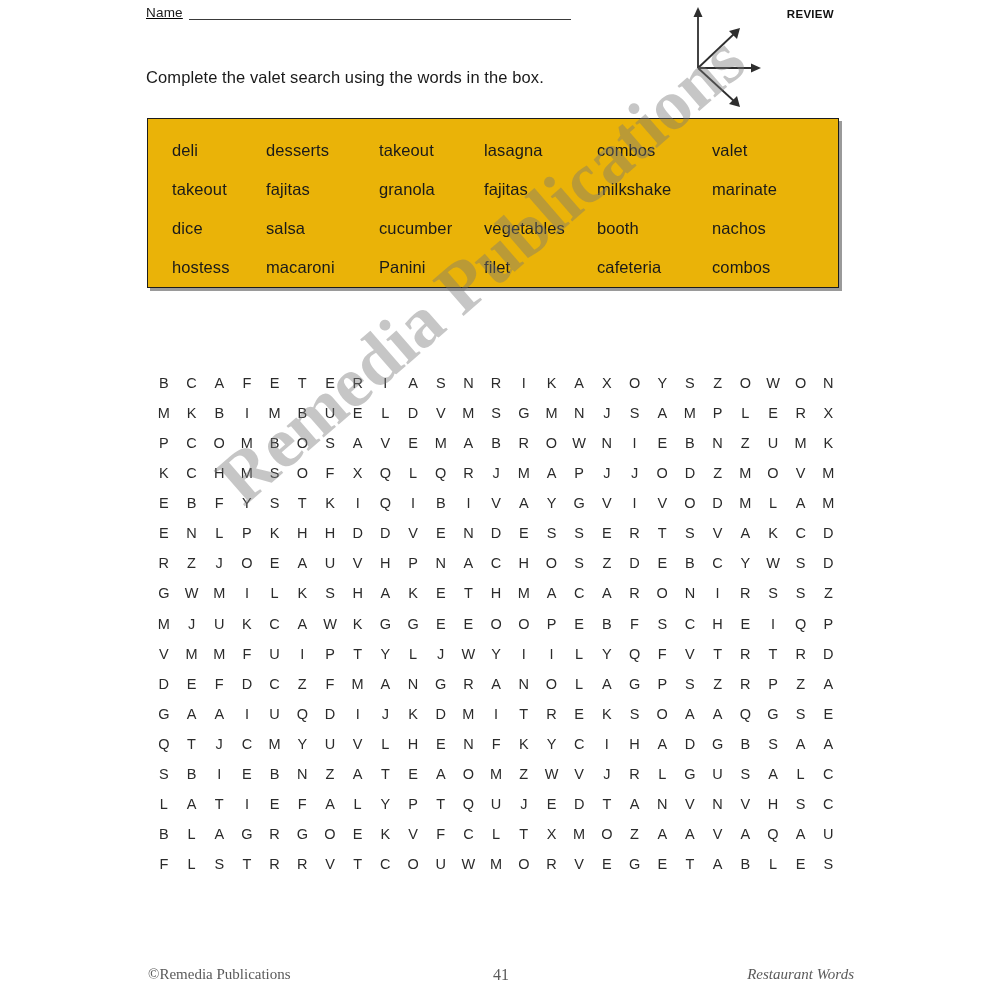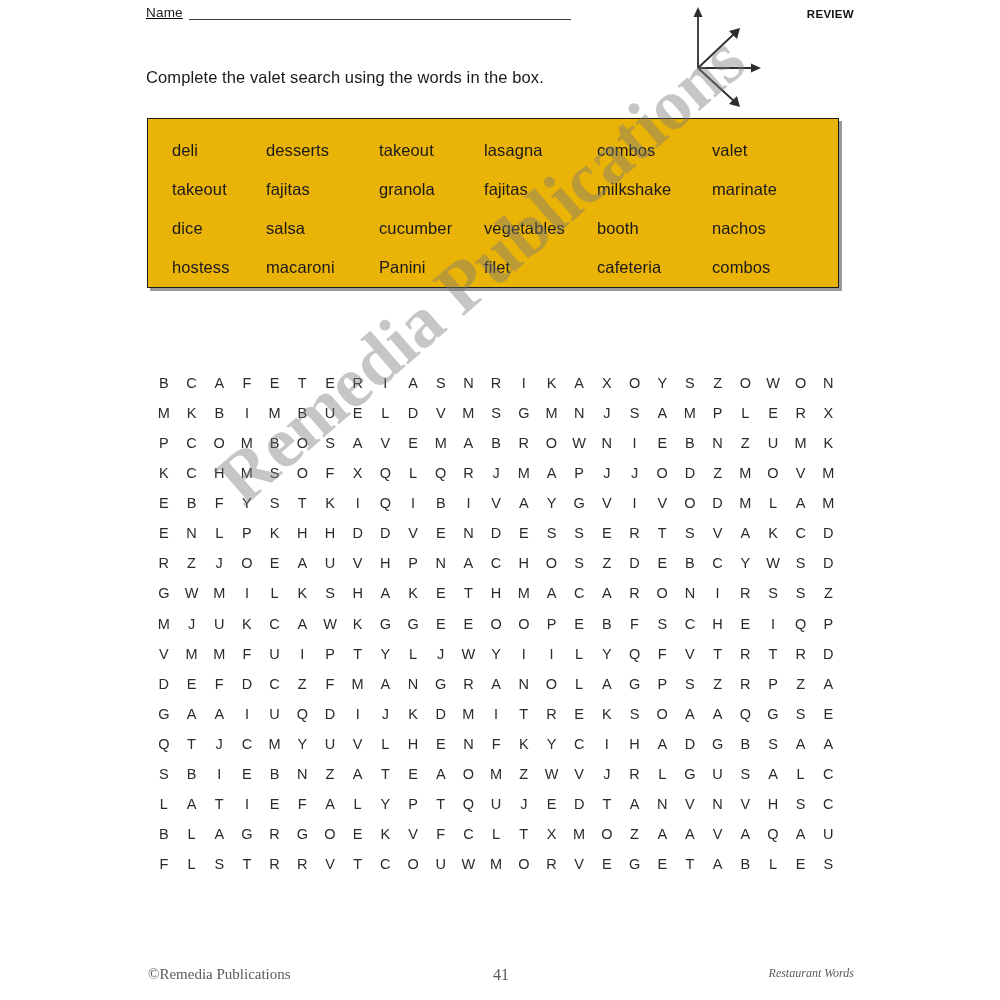--- a/index.html
+++ b/index.html
@@ -47,21 +47,21 @@
     font-weight: 400;
   }
   .name-line {
     width: 382px;
     border-bottom: 1.3px solid #3a3a3a;
     height: 11px;
   }
   .review-label {
     position: absolute;
     top: 2px;
-    right: 0;
+    right: 20px;
     font-size: 11.5px;
     font-weight: bold;
     color: #111;
     letter-spacing: 0.3px;
   }
   .instruction {
     position: absolute;
     top: 62px;
     left: 0;
     font-size: 16.5px;
@@ -178,21 +178,21 @@
     transform: translateX(-50%);
     top: 0;
     font-size: 16px;
     color: #5a5a5a;
     font-family: "Liberation Serif", serif;
   }
   .footer-right {
     position: absolute;
     right: 0;
     top: 0;
-    font-size: 12px;
+    font-size: 15px;
     color: #5a5a5a;
     font-family: "Liberation Serif", serif;
     font-style: italic;
   }
 </style>
 </head>
 <body>
 
 <div class="page">
 

